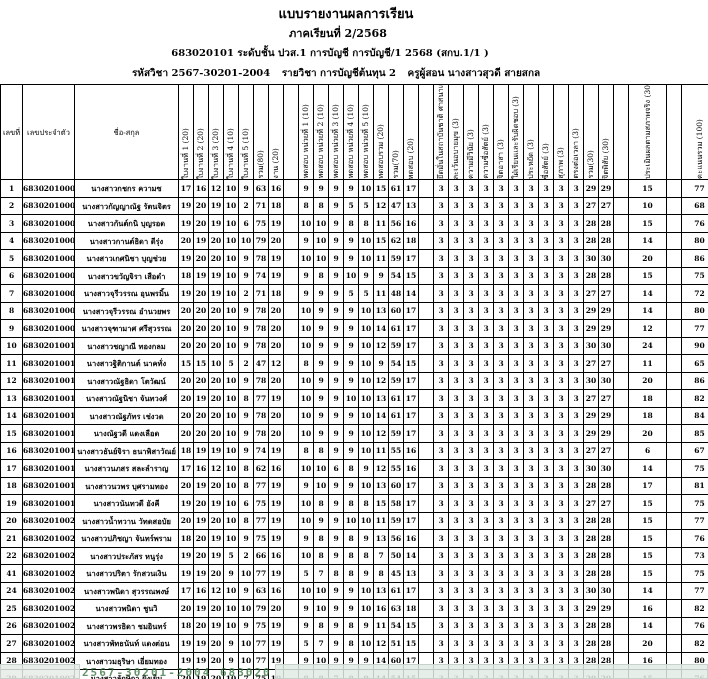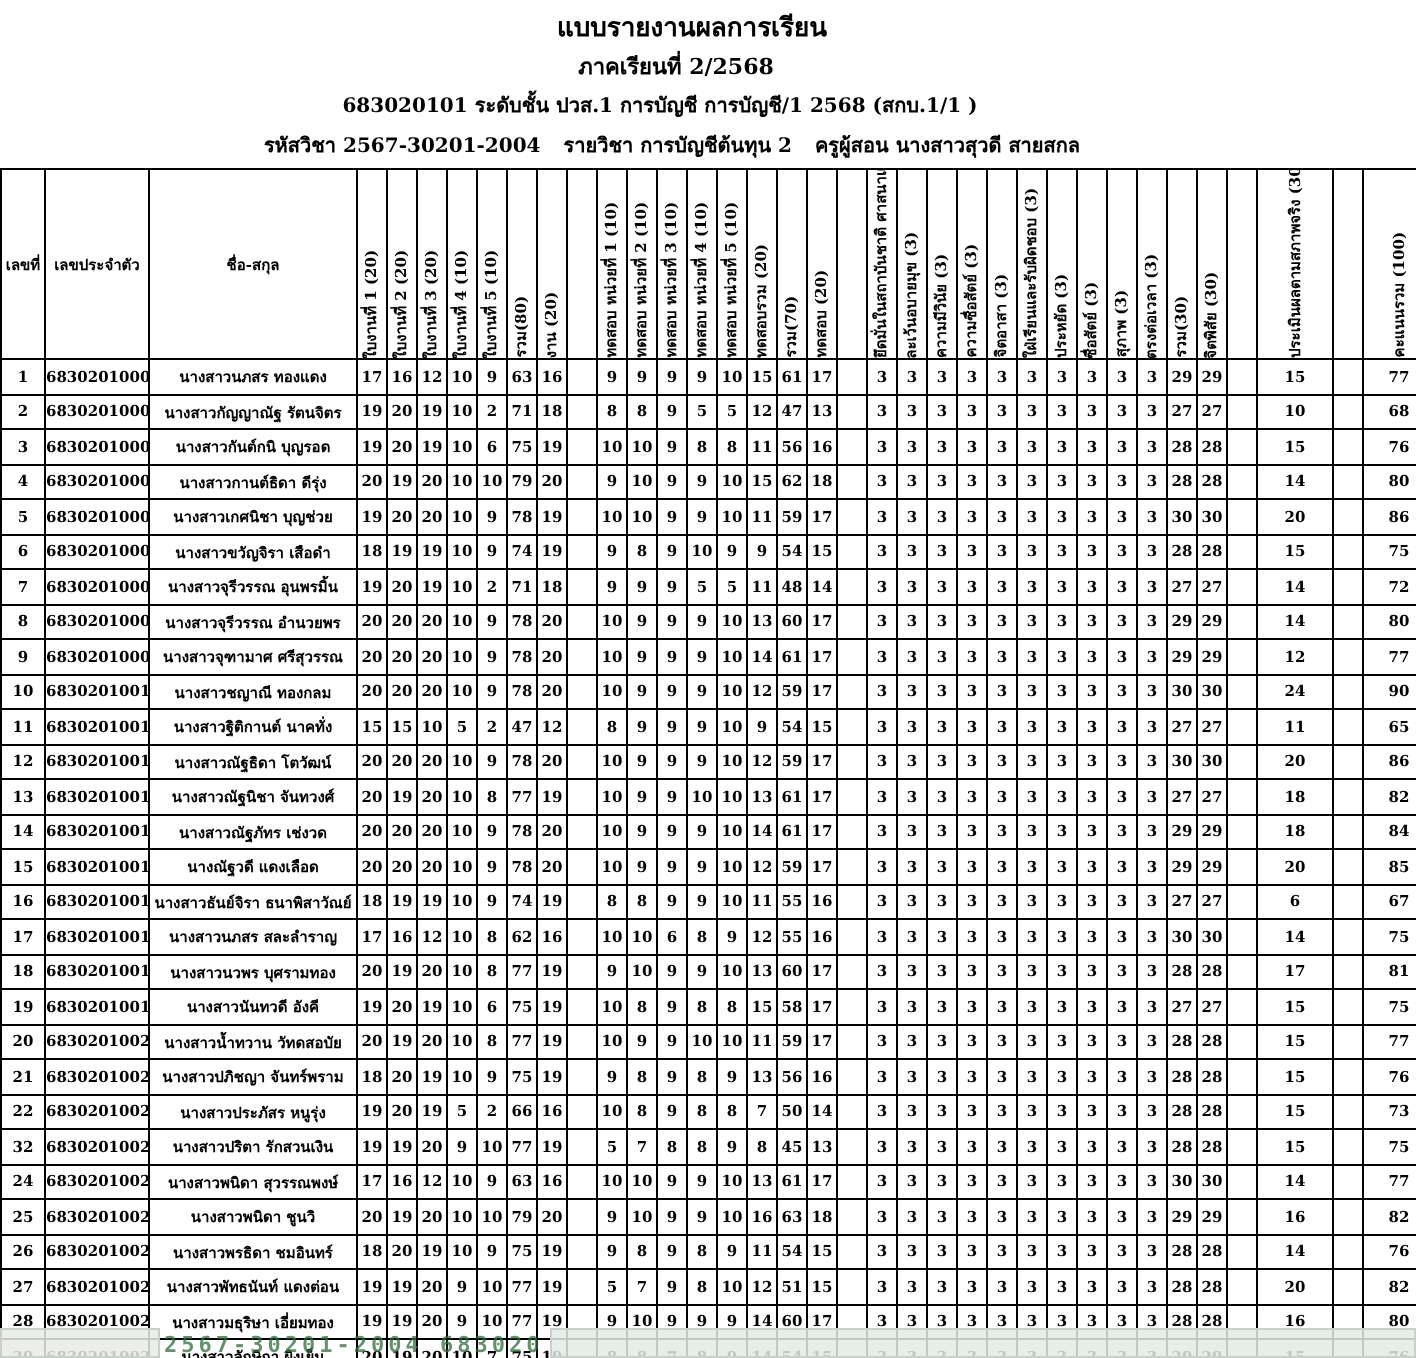--- a/index.html
+++ b/index.html
@@ -8,21 +8,21 @@
   .titles { position: absolute; left: 0; top: 0; width: 708px; text-align: center; }
   .t1 { position: absolute; top: 3px; left: 0; width: 692px; font-size: 13px; font-weight: bold; }
   .t2 { position: absolute; top: 24px; left: 0; width: 676px; font-size: 11px; font-weight: bold; }
   .t3 { position: absolute; top: 45px; left: 0; width: 660px; font-size: 10px; font-weight: bold; }
   .t4 { position: absolute; top: 65px; left: 0; width: 672px; font-size: 10px; font-weight: bold; }
   .t4 span { margin: 0 4px; }
 
   table.grid { position: absolute; left: 0; top: 84px; border-collapse: collapse; table-layout: fixed; width: 708px; }
   table.grid td, table.grid th { border: 1px solid #000; padding: 0; font-size: 7.5px; text-align: center;
      font-weight: bold; overflow: hidden; white-space: nowrap; font-family: "DejaVu Serif", serif; }
-  table.grid th { height: 94px; font-weight: bold; vertical-align: middle; }
+  table.grid th { height: 94px; font-weight: normal; vertical-align: middle; }
   table.grid th.v { vertical-align: bottom; }
   table.grid th.v div { writing-mode: vertical-rl; transform: rotate(180deg); font-size: 7.5px; margin: 0 auto; padding-bottom: 2px; max-height: 92px; overflow: hidden; }
   table.grid td { height: 16.5px; }
   td.name { text-align: left; padding-left: 2px; font-weight: normal; font-size: 7.5px; }
   td.sid { font-weight: normal; font-size: 7.5px; }
   td.num { font-weight: normal; }
 
   .overlay { position: absolute; left: 0; top: 664px; width: 708px; height: 15px; pointer-events: auto; }
   .ov-left { position: absolute; left: 0; top: 0; width: 80px; height: 15px; background: rgba(230,236,232,0.85); border: 1px solid #c8d0cc; box-sizing: border-box; }
   .ov-mid { position: absolute; left: 82px; top: 2px; width: 190px; height: 13px; color: #2f6e3a; font-size: 11px; letter-spacing: 2px; font-family: "DejaVu Sans Mono", monospace; font-weight: bold; opacity: 0.75; overflow: hidden; white-space: nowrap; }
@@ -186,21 +186,21 @@
       <th class="v">
           <div>คะแนนรวม (100)</div>
         </th>
 
     </tr>
   </thead>
   <tbody id="tbody">
       <tr>
         <td class="num">1</td>
         <td class="sid">68302010001</td>
-        <td class="name">นางสาวนภสร   ทองแดง</td>
+        <td class="name">นางสาวกชกร   ความซ</td>
         <td>17</td>
         <td>16</td>
         <td>12</td>
         <td>10</td>
         <td>9</td>
         <td>63</td>
         <td>16</td>
         <td></td>
         <td>9</td>
         <td>9</td>
@@ -1020,21 +1020,21 @@
         <td>3</td>
         <td>3</td>
         <td>28</td>
         <td>28</td>
         <td></td>
         <td>15</td>
         <td></td>
         <td>73</td>
       </tr>
       <tr>
-        <td class="num">32</td>
+        <td class="num">41</td>
         <td class="sid">68302010023</td>
         <td class="name">นางสาวปริตา    รักสวนเงิน</td>
         <td>19</td>
         <td>19</td>
         <td>20</td>
         <td>9</td>
         <td>10</td>
         <td>77</td>
         <td>19</td>
         <td></td>

